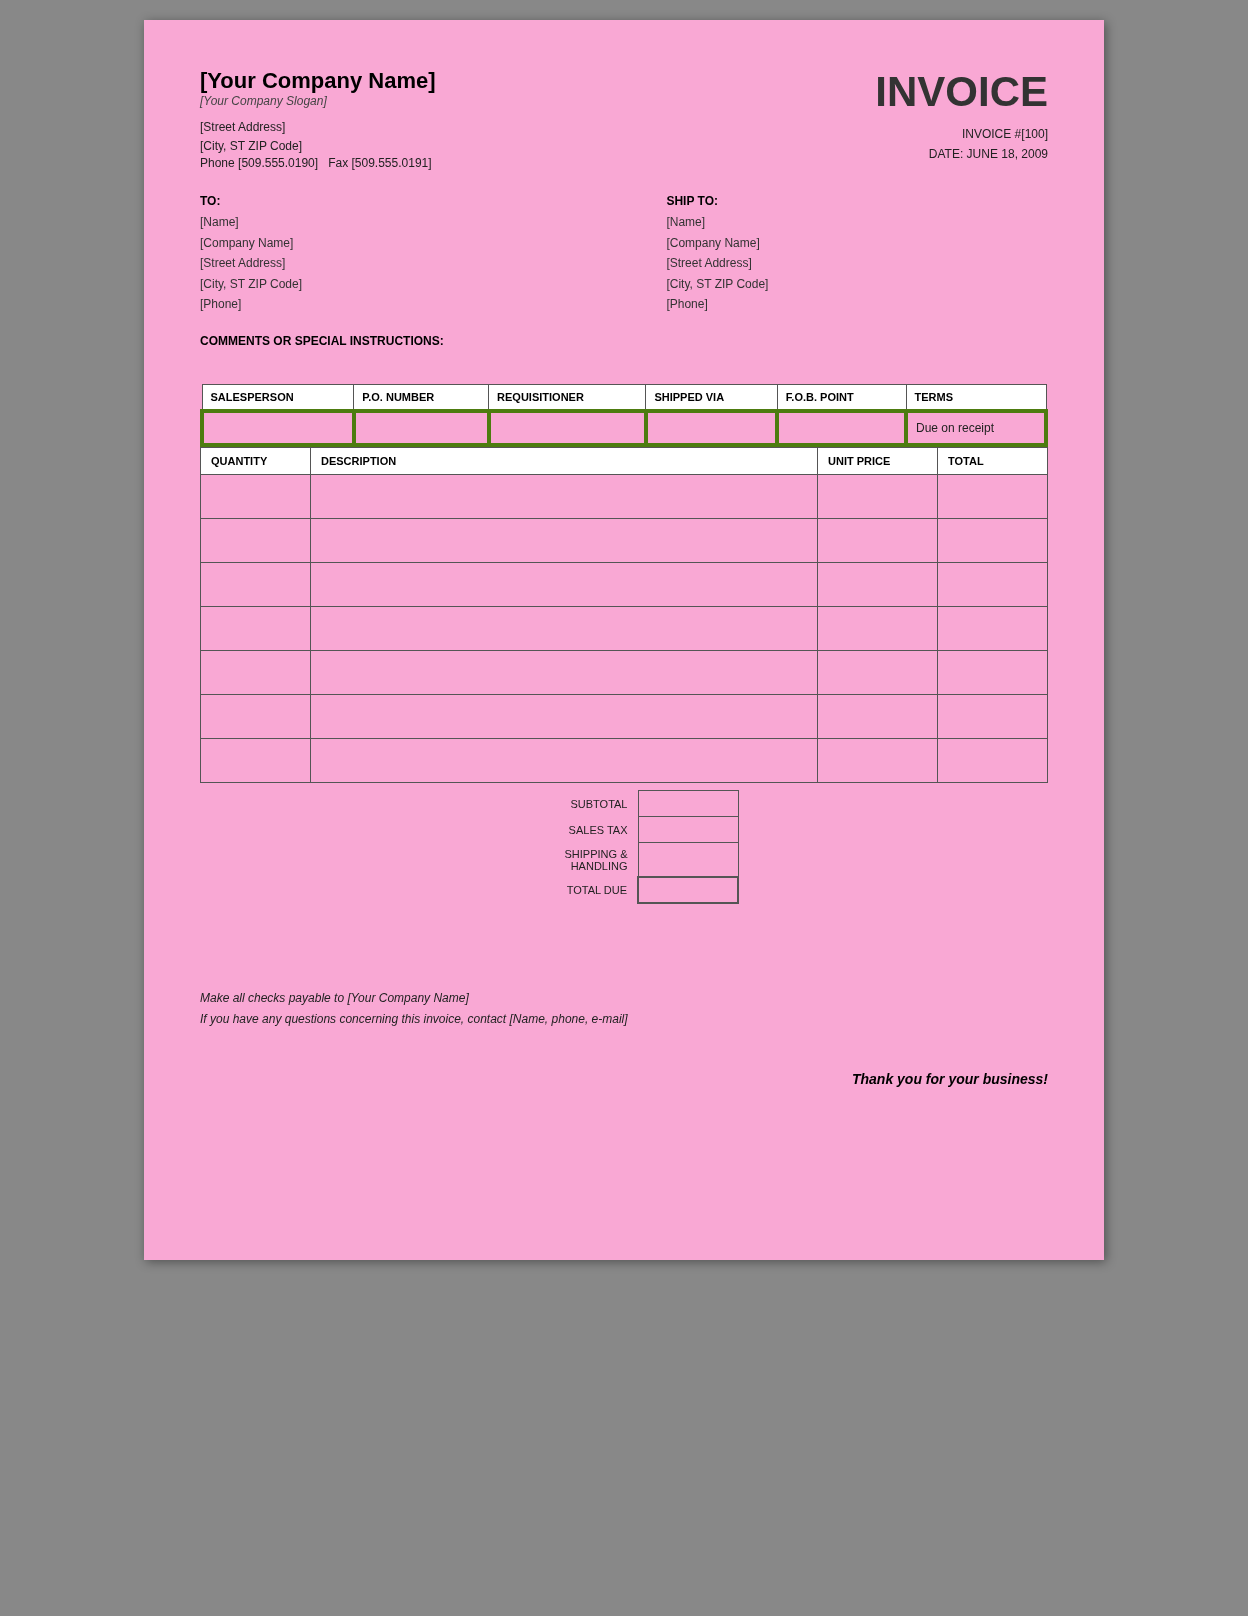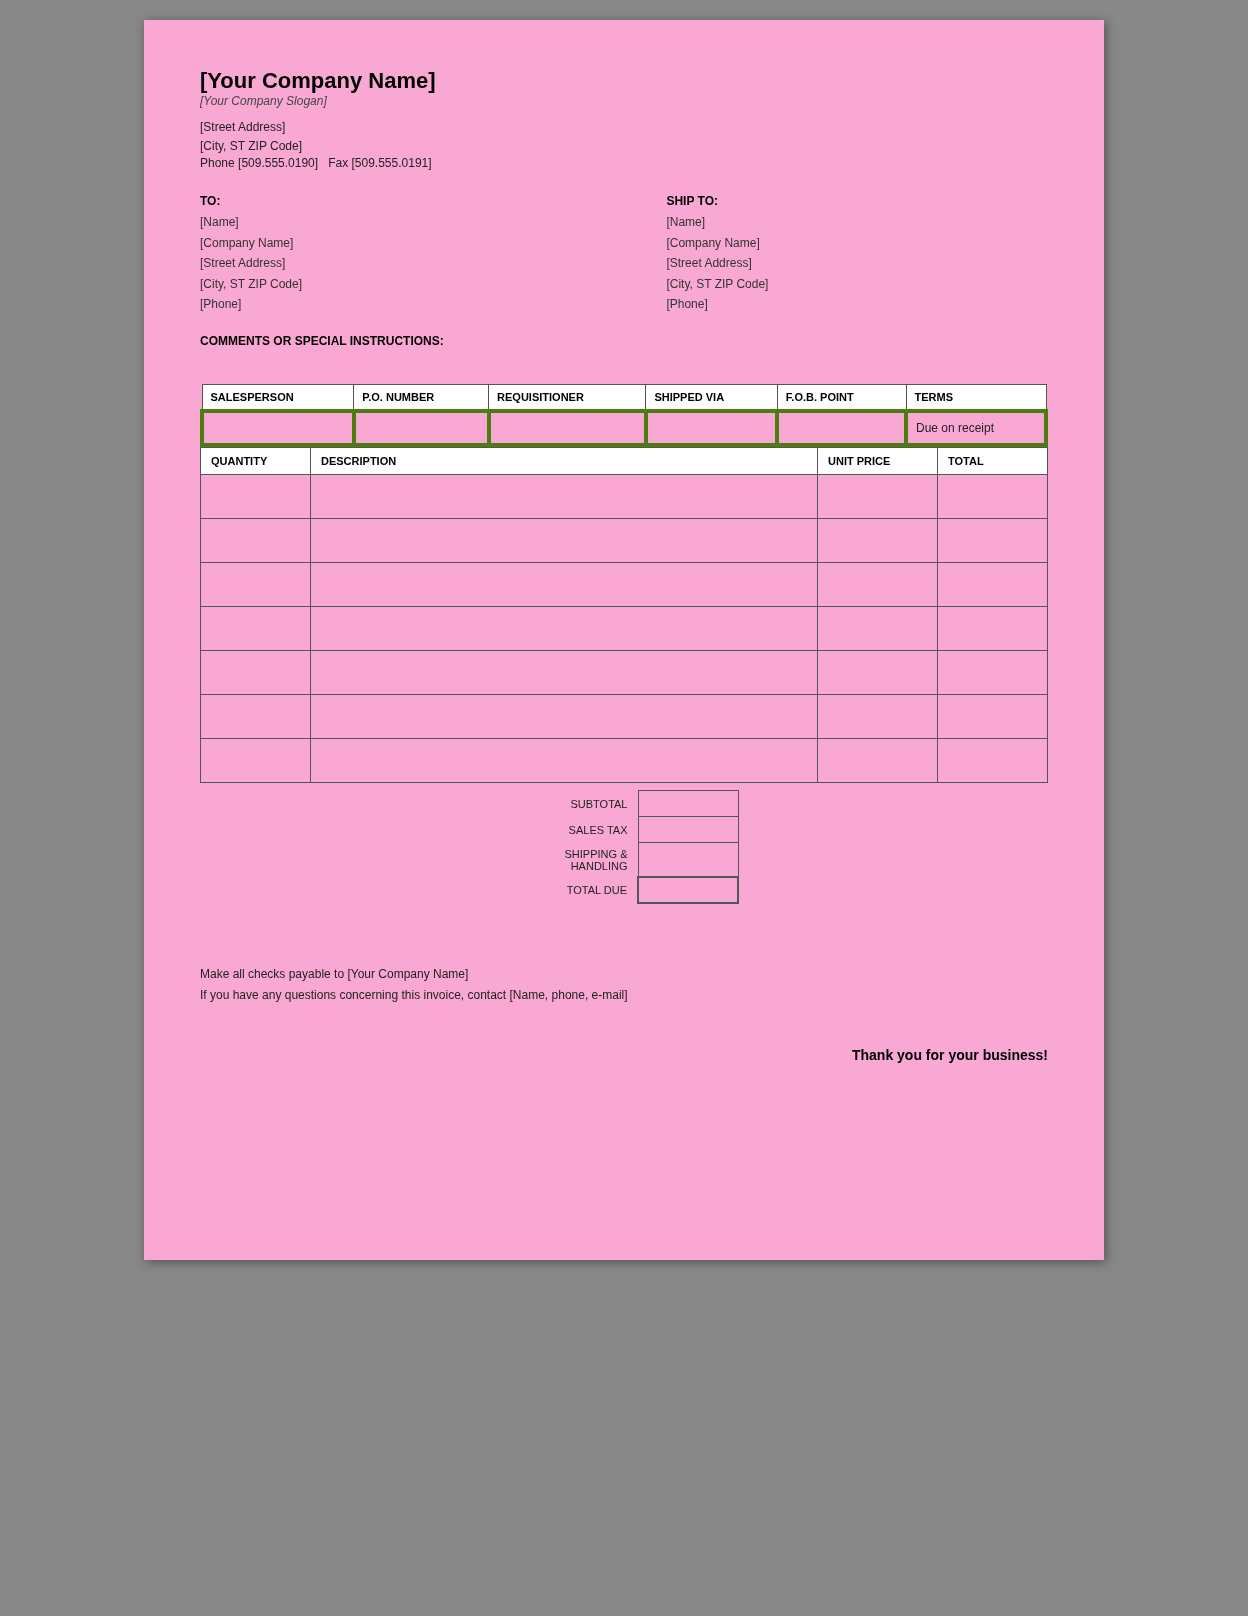--- a/index.html
+++ b/index.html
@@ -210,21 +210,22 @@
       width: 100px;
       height: 26px;
     }
 
     .totals-table .total-due-row .value-cell {
       border: 2px solid #555;
     }
 
     
     .footer-section {
-      margin-top: 60px;
+      margin-top: 84px;
+      font-style: italic;
     }
 
     .footer-note {
       font-size: 12px;
       color: #222;
       line-height: 1.8;
       margin-bottom: 40px;
     }
 
     .thank-you {
@@ -251,20 +252,32 @@
       <div class="address-line">[City, ST  ZIP Code]</div>
       <div class="phone-line">
         <strong>Phone</strong>
         <span>[509.555.0190]</span>
         &nbsp;
         <span>Fax</span>
         <span>[509.555.0191]</span>
       </div>
     </div>
 
+    <div class="invoice-header-right">
+      <div class="invoice-title">INVOICE</div>
+      <div class="invoice-meta">
+        <div>
+          <span>INVOICE #</span><span>[100]</span>
+        </div>
+        <div>
+          <span>DATE:</span>
+          <span>JUNE 18, 2009</span>
+        </div>
+      </div>
+    </div>
   </div>
 
   <div class="billing-section">
     <div class="billing-block">
       <div class="label">TO:</div>
       <div class="field-line">[Name]</div>
       <div class="field-line">[Company Name]</div>
       <div class="field-line">[Street Address]</div>
       <div class="field-line">[City, ST  ZIP Code]</div>
       <div class="field-line">[Phone]</div>

